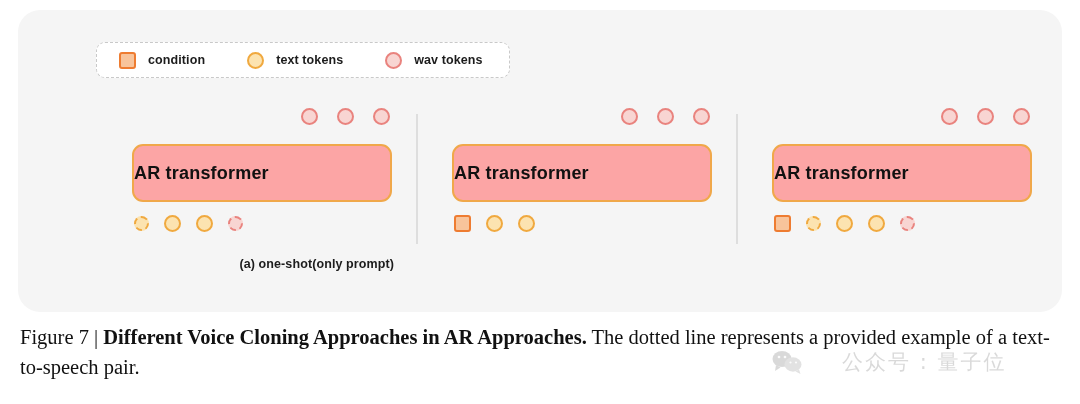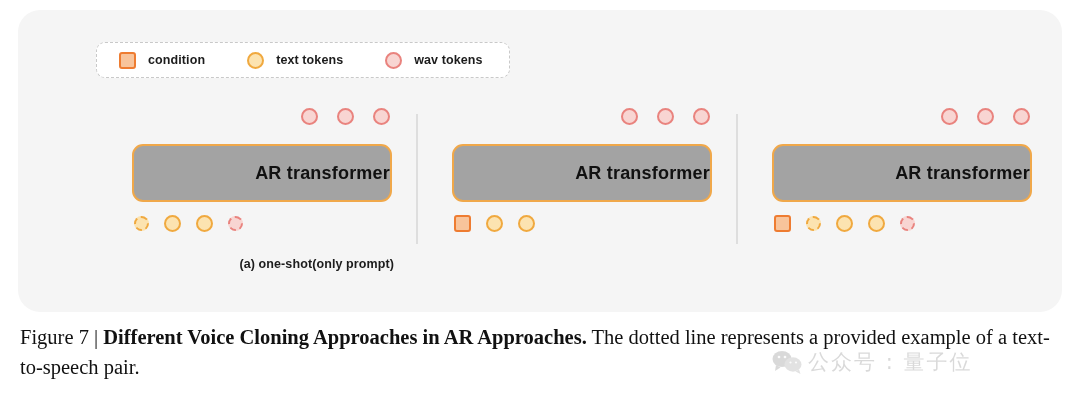--- a/index.html
+++ b/index.html
@@ -106,27 +106,27 @@
   .panel-out-row {
     position: absolute;
     top: 6px;
     display: flex;
     gap: 19px;
   }
   .ar-box {
     position: absolute;
     top: 42px;
     height: 58px;
-    background: #a3a3a3;
+    background: #fca5a5;
     border: 2.2px solid #f0a84a;
     border-radius: 11px;
     box-sizing: border-box;
     display: flex;
     align-items: center;
-    justify-content: flex-end;
+    justify-content: flex-start;
   }
   .ar-box-label {
     font-size: 18px;
     font-weight: 700;
     color: #111111;
     letter-spacing: 0.2px;
   }
   .panel-in-row {
     position: absolute;
     top: 113px;
@@ -181,20 +181,21 @@
   #caption b { font-weight: 700; }
 
   
   #watermark {
     position: absolute;
     left: 772px; top: 348px;
     display: flex;
     align-items: center;
     opacity: 0.38;
     pointer-events: none;
+    gap: 34px;
   }
   #watermark .wm-text {
     font-family: "DejaVu Sans", sans-serif;
     font-size: 21px;
     color: #9e9e9e;
     letter-spacing: 2px;
     margin-left: 6px;
     white-space: nowrap;
   }
 </style>

